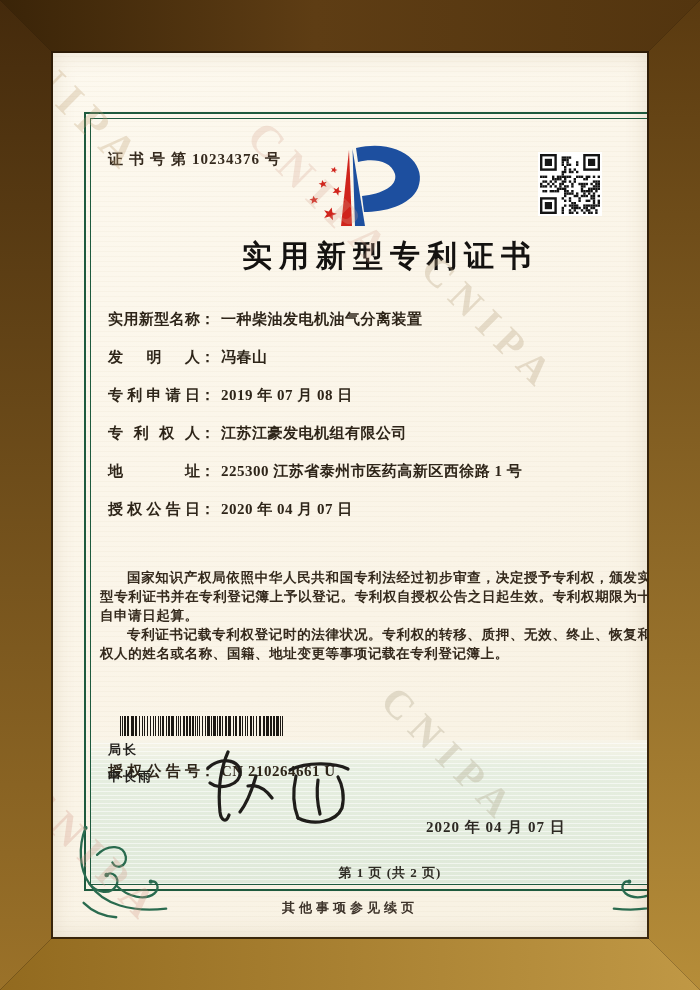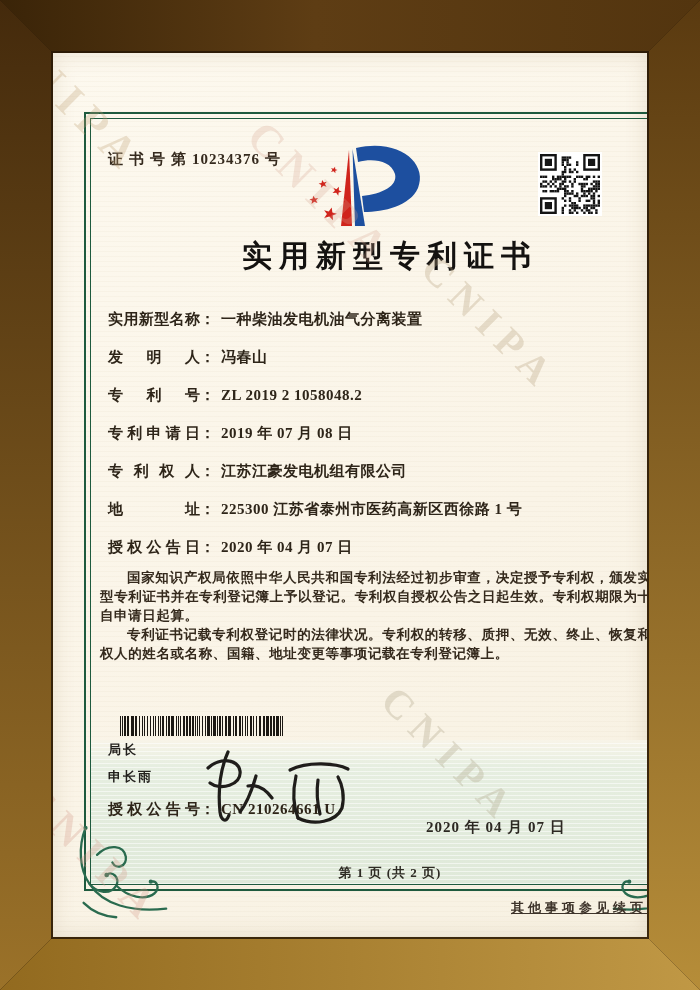--- a/index.html
+++ b/index.html
@@ -65,22 +65,22 @@
   .barcode svg{width:100%;height:100%;display:block;}
   .officer{position:absolute;left:20px;top:620px;z-index:4;
            font-family:"Liberation Sans",sans-serif;font-weight:700;font-size:13px;
            line-height:27px;letter-spacing:2px;color:#22201d;}
   .signature{position:absolute;left:102px;top:628px;width:178px;height:88px;z-index:4;}
   .issue-date{position:absolute;left:338px;top:702px;z-index:4;font-size:15px;font-weight:700;letter-spacing:1px;color:#2c2822;white-space:nowrap;}
   .page-info{position:absolute;left:0;right:0;top:748px;z-index:4;text-align:center;font-size:13px;font-weight:600;letter-spacing:1px;color:#2e2b24;}
   .flourish{position:absolute;top:706px;width:96px;height:106px;z-index:5;}
   .fl-left{left:-14px;}
   .fl-right{right:-14px;transform:scaleX(-1);}
-  .note{position:absolute;left:0;right:0;top:846px;z-index:4;text-align:right;
-        font-size:13px;font-weight:700;letter-spacing:4px;color:#3d332a;text-decoration:underline;}
+  .note{position:absolute;left:0;right:0;top:846px;z-index:4;text-align:center;
+        font-size:13px;font-weight:700;letter-spacing:4px;color:#3d332a;}
 </style>
 </head>
 <body>
 
 <div class="canvas">
   <div class="fside f-top"></div>
   <div class="fside f-left"></div>
   <div class="fside f-right"></div>
   <div class="fside f-bottom"></div>
 
@@ -314,23 +314,20 @@
         <div class="title">实用新型专利证书</div>
 
         <div class="fields">
           <div class="field-row">
             <span class="f-label">实用新型名称</span><span class="f-colon">：</span><span class="f-value">一种柴油发电机油气分离装置</span>
           </div>
           <div class="field-row">
             <span class="f-label">发明人</span><span class="f-colon">：</span><span class="f-value">冯春山</span>
           </div>
           <div class="field-row">
-            <span class="f-label">专利号</span><span class="f-colon">：</span><span class="f-value">ZL 2019 2 1058048.2</span>
-          </div>
-          <div class="field-row">
             <span class="f-label">专利申请日</span><span class="f-colon">：</span><span class="f-value">2019 年 07 月 08 日</span>
           </div>
           <div class="field-row">
             <span class="f-label">专利权人</span><span class="f-colon">：</span><span class="f-value">江苏江豪发电机组有限公司</span>
           </div>
           <div class="field-row">
             <span class="f-label">地址</span><span class="f-colon">：</span><span class="f-value">225300 江苏省泰州市医药高新区西徐路 1 号</span>
           </div>
           <div class="field-row grant-row">
             <span class="g1">

